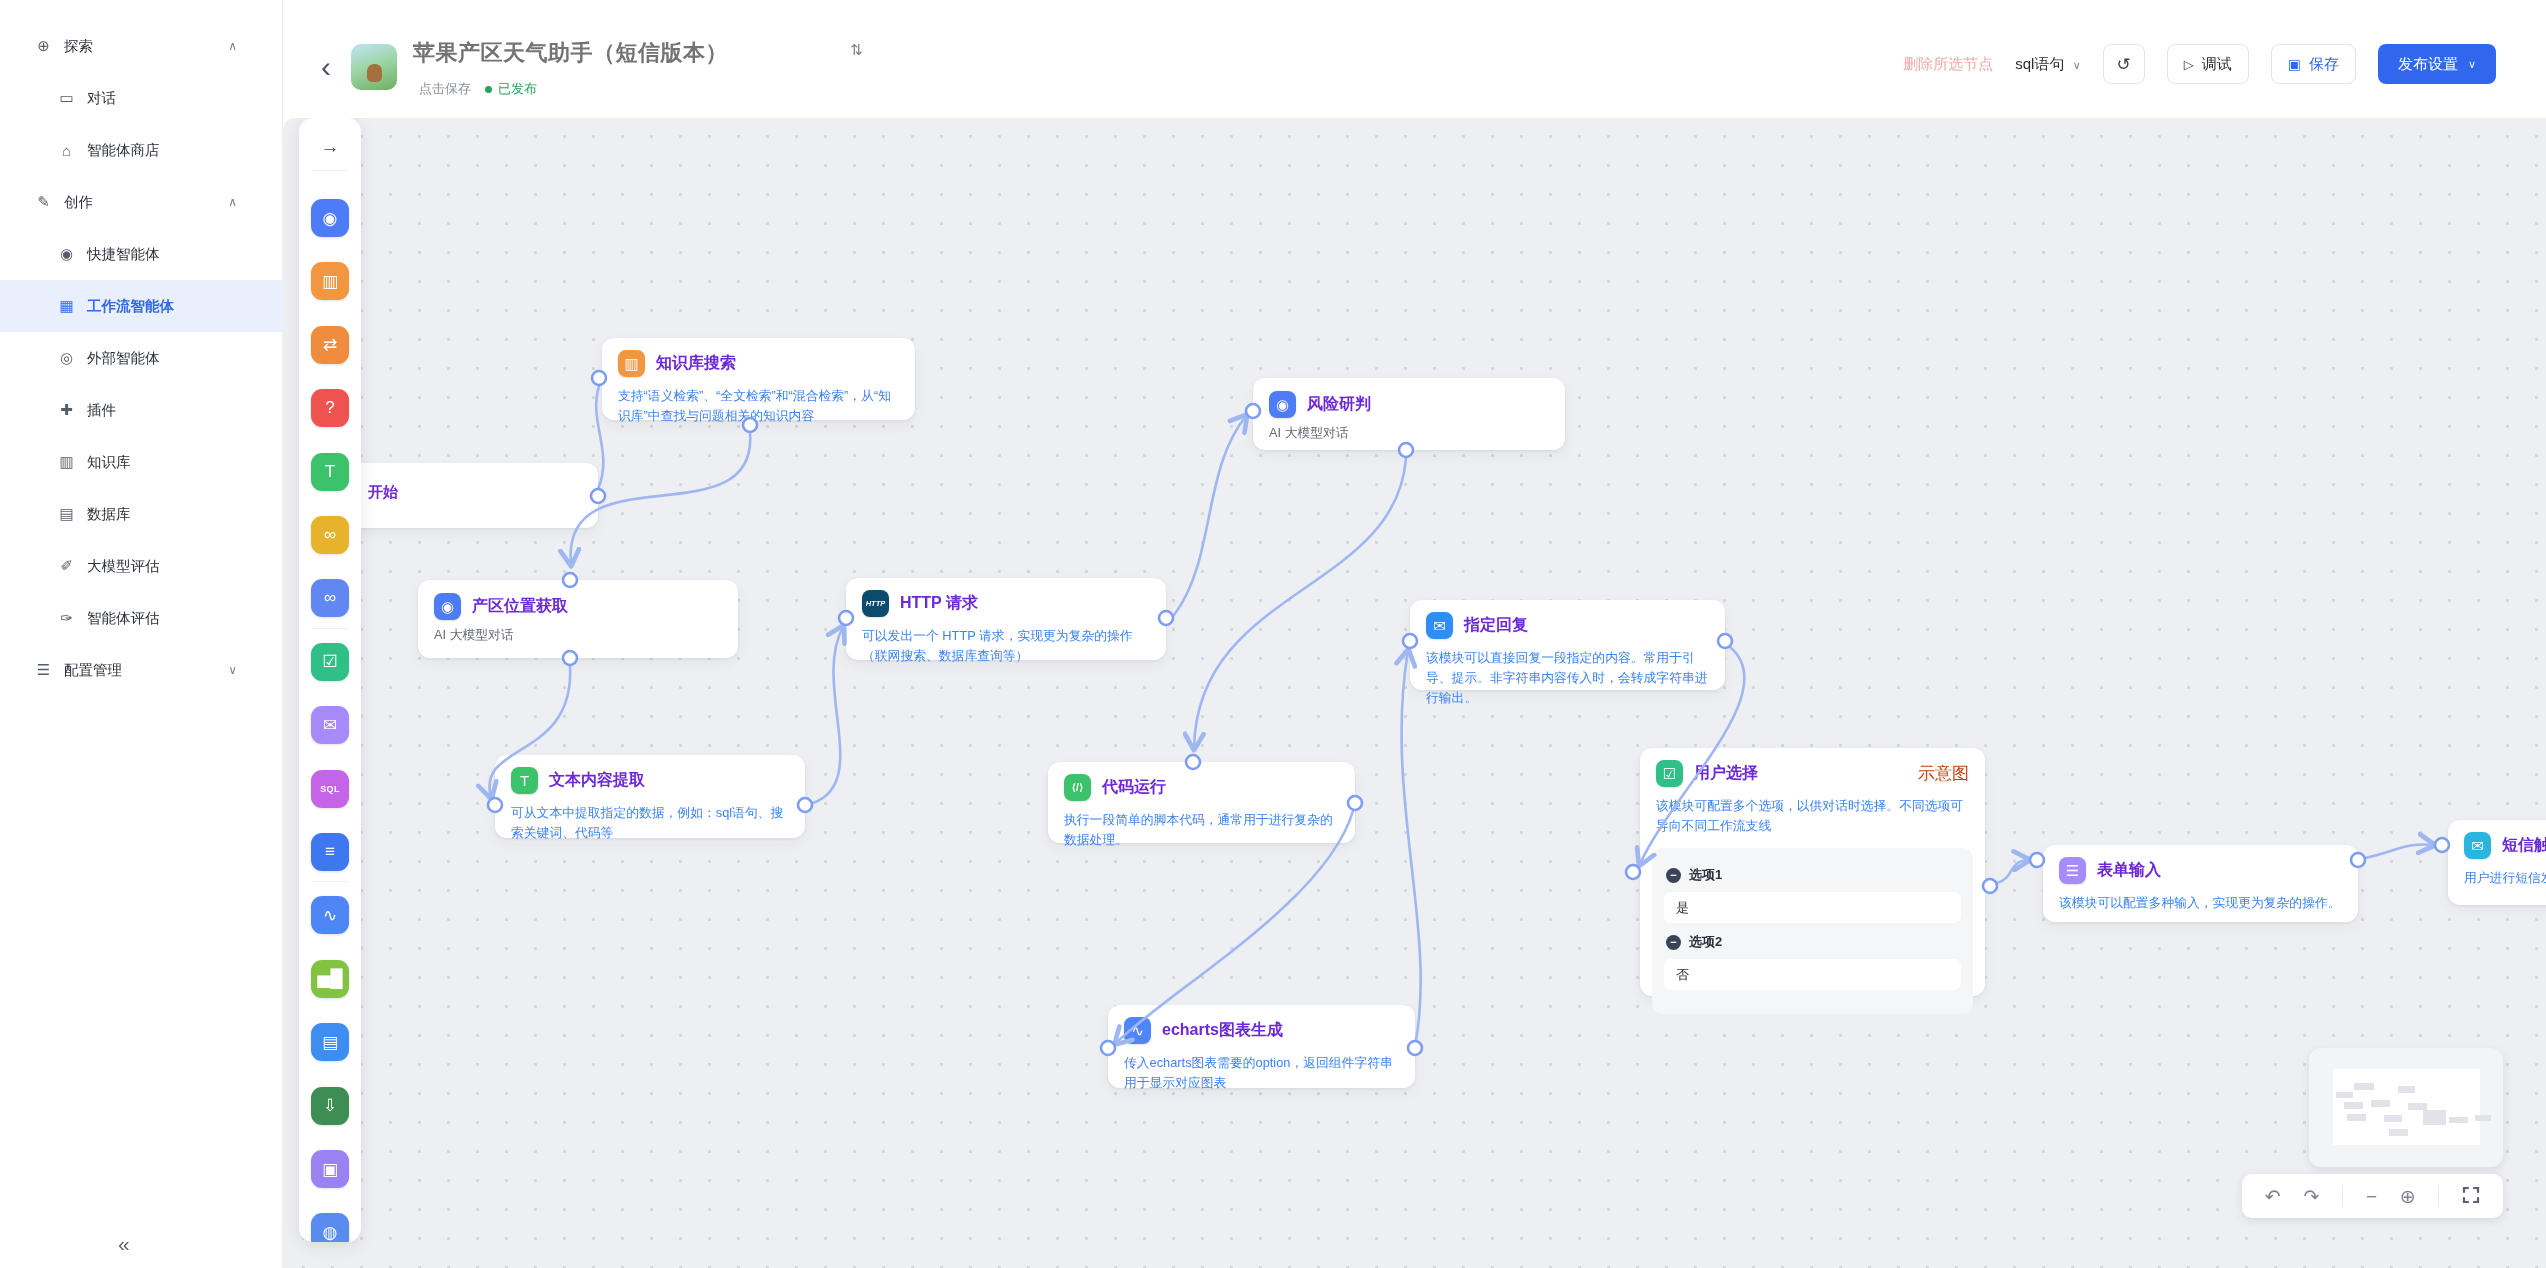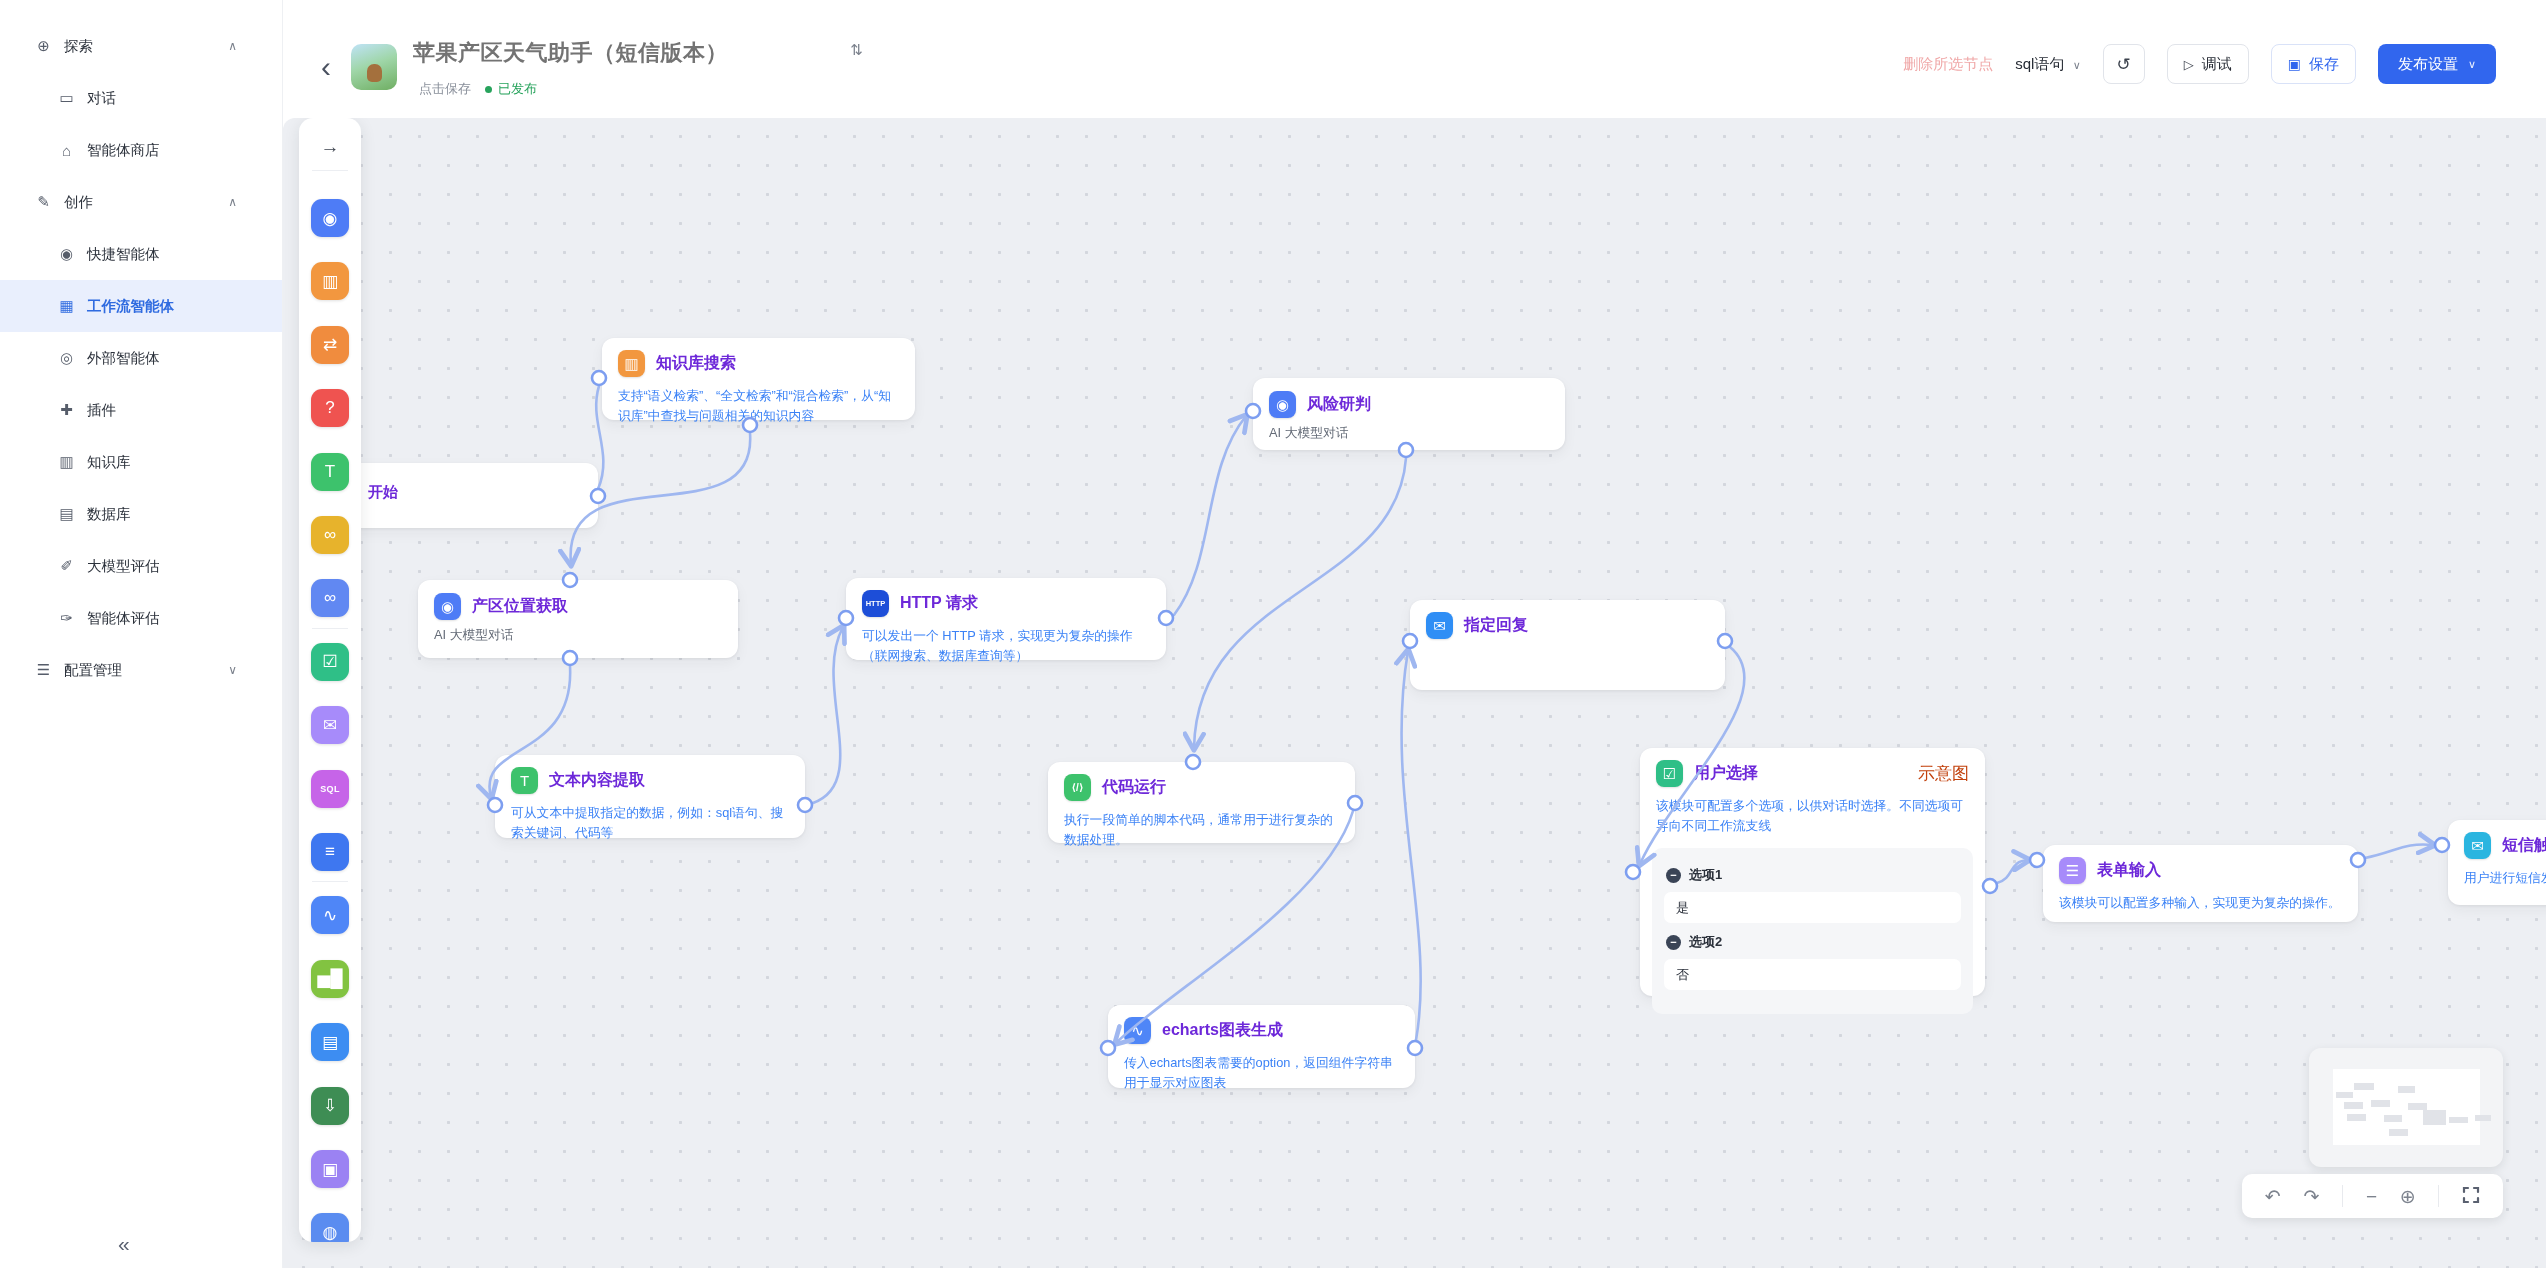--- a/index.html
+++ b/index.html
@@ -237,31 +237,32 @@
   <div class="node" id="node-location">
     <div class="node-head">
       <span class="nicon" style="background: rgb(78, 124, 246);">◉</span>
       <span class="ntitle">产区位置获取</span>
     </div>
     <div class="nsub">AI 大模型对话</div>
   </div>
 
   <div class="node" id="node-http">
     <div class="node-head">
-      <span class="nicon small" style="background: #1d4ed8;">HTTP</span>
+      <span class="nicon small" style="background: #0c4a6e; font-style: italic;">HTTP</span>
       <span class="ntitle">HTTP 请求</span>
     </div>
     <div class="ndesc">可以发出一个 HTTP 请求，实现更为复杂的操作（联网搜索、数据库查询等）</div>
   </div>
 
   <div class="node" id="node-reply">
     <div class="node-head">
       <span class="nicon" style="background: rgb(47, 142, 245);">✉</span>
       <span class="ntitle">指定回复</span>
     </div>
+    <div class="ndesc">该模块可以直接回复一段指定的内容。常用于引导、提示。非字符串内容传入时，会转成字符串进行输出。</div>
   </div>
 
   <div class="node" id="node-extract">
     <div class="node-head">
       <span class="nicon" style="background: rgb(61, 194, 108);">T</span>
       <span class="ntitle">文本内容提取</span>
     </div>
     <div class="ndesc">可从文本中提取指定的数据，例如：sql语句、搜索关键词、代码等</div>
   </div>
 

